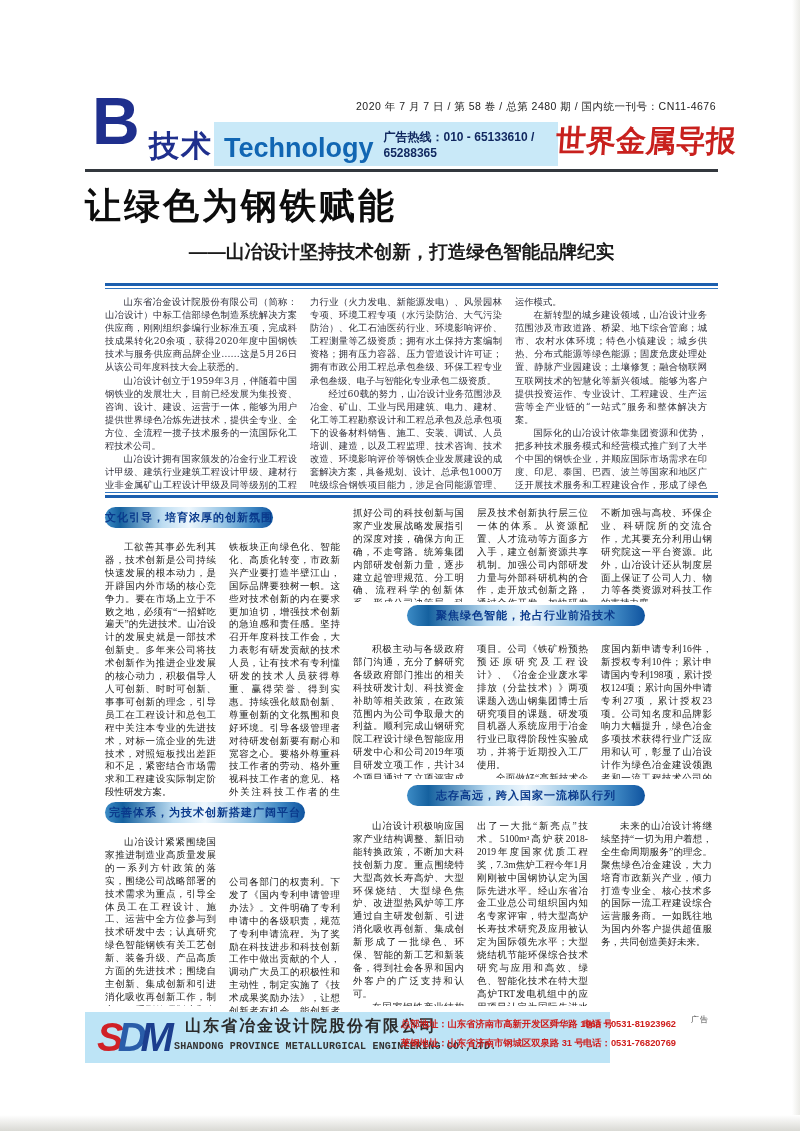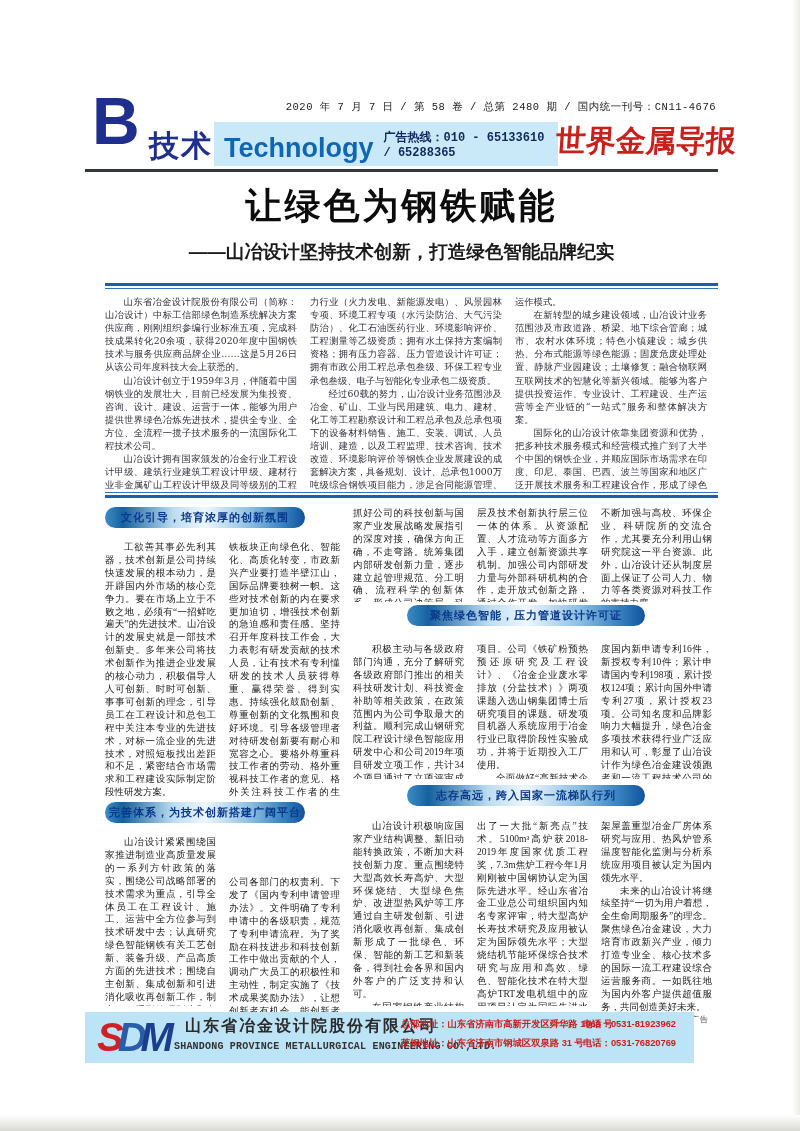--- a/index.html
+++ b/index.html
@@ -13,31 +13,31 @@
 
   
   .edition-letter { position:absolute; left:92px; top:88px; font-family:"Liberation Sans",sans-serif;
           font-weight:900; font-size:66px; line-height:66px; color:#1f2f8d; }
   .edition-name { position:absolute; left:149px; top:126px; font-family:"Liberation Sans",sans-serif;
           font-weight:900; font-size:30px; color:#1f2f8d; letter-spacing:2px; }
   .tech-bar { position:absolute; left:214px; top:122px; width:344px; height:44px; background:#c9e9f8;
           display:flex; align-items:center; }
   .tech-logo { font-family:"Liberation Sans",sans-serif; font-weight:900; font-size:27px;
           color:#1166b3; margin-left:10px; letter-spacing:0px;margin-top:9px; }
-  .ad-hotline { font-family:Liberation Mono, monospace; font-weight:700; font-size:12px;
+  .ad-hotline { font-family:Liberation Sans, sans-serif; font-weight:700; font-size:12px;
           color:#10275f; margin-left:10px; }
   .issue-line { position:absolute; right:84px; top:100px; font-size:10.5px; color:#1c1c1c;
-          font-family:Liberation Mono, monospace; letter-spacing:0.5px; }
+          font-family:Liberation Sans, sans-serif; letter-spacing:0.5px; }
   .paper-title { position:absolute; left:556px; top:121px; width:162px; text-align:center;
           font-family:"DejaVu Serif",serif; font-weight:900; font-size:30px; color:#c8201d;
           transform:skewX(-4deg); letter-spacing:0px; white-space:nowrap; }
   .masthead-rule { position:absolute; left:85px; top:169px; width:633px; height:3px; background:#33383e; }
 
   
-  .article-title { position:absolute; left:85px; top:182px; width:633px; text-align:center;
+  .article-title { position:absolute; left:85px; top:182px; width:633px; 
           font-family:"Liberation Serif",serif; font-weight:700; font-size:36px; color:#0c0c0c;
           letter-spacing:3px; }
   .article-subtitle { position:absolute; left:85px; top:239px; width:633px; text-align:center;
           font-family:"Liberation Sans",sans-serif; font-weight:700; font-size:18.5px; color:#1b1b1b; }
 
   
   .dbl-rule { position:absolute; left:105px; width:613px; }
   .dbl-rule .thick { height:3px; background:#1c5fae; }
   .dbl-rule .thin  { height:1px; background:#2f74c0; margin-top:2px; }
   .dbl-rule.flip .thin { margin-top:0; margin-bottom:2px; }
@@ -50,21 +50,21 @@
   .seg { position:absolute; width:111px; font-size:9.5px; line-height:12.9px; color:#1b1b1b;
           text-align:justify; overflow:hidden; font-family:"Liberation Serif",serif; }
   .seg p.ind { text-indent:2em; }
 
   .section-bar { position:absolute; height:21px; border-radius:11px; text-align:center;
           line-height:21px; font-family:"Liberation Sans",sans-serif; font-weight:700;
           font-size:11px; color:#0a3a8c; letter-spacing:1px;
           background:linear-gradient(90deg,#3d8cc6 0%,#15619f 9%,#bcdcf1 34%,#eef7fd 50%,#8fc0e2 72%,#3d86c2 88%,#0f539f 100%); }
 
   
-  .footer-bar { position:absolute; left:85px; top:1012px; width:609px; height:51px; background:#bde4f6; }
+  .footer-bar { position:absolute; left:85px; top:1012px; width:525px; height:51px; background:#bde4f6; }
   .sdm-logo { position:absolute; left:12px; top:5px; font-family:"Liberation Sans",sans-serif;
           font-style:italic; font-weight:900; font-size:40px; line-height:40px; letter-spacing:-6px; }
   .sdm-logo .s { color:#d02026; } .sdm-logo .d { color:#2a5da9; } .sdm-logo .m { color:#1c3e8e; }
   .company-cn { position:absolute; left:88px; top:4px; font-family:"Liberation Sans",sans-serif;
           font-weight:700; font-size:16px; color:#2b2b2b; letter-spacing:2px; white-space:nowrap;margin-left:12px; }
   .company-en { position:absolute; left:89px; top:29px; font-family:Liberation Mono, monospace;
           font-weight:700; font-size:10px; color:#333333; letter-spacing:0.2px; white-space:nowrap; }
   .contact { position:absolute; left:316px; top:6px; width:300px; font-family:"Liberation Sans",sans-serif;
           font-weight:700; font-size:9.3px; color:#cf1d1c; }
   .contact-row { display:flex; margin-bottom:6px; white-space:nowrap; }
@@ -110,22 +110,22 @@
     <p>运作模式。</p>
     <p class="ind">在新转型的城乡建设领域，山冶设计业务范围涉及市政道路、桥梁、地下综合管廊；城市、农村水体环境；特色小镇建设；城乡供热、分布式能源等绿色能源；固废危废处理处置、静脉产业园建设；土壤修复；融合物联网互联网技术的智慧化等新兴领域。能够为客户提供投资运作、专业设计、工程建设、生产运营等全产业链的“一站式”服务和整体解决方案。</p>
     <p class="ind">国际化的山冶设计依靠集团资源和优势，把多种技术服务模式和经营模式推广到了大半个中国的钢铁企业，并顺应国际市场需求在印度、印尼、泰国、巴西、波兰等国家和地区广泛开展技术服务和工程建设合作，形成了绿色高效的工程建设品牌和全方位的经营运作模式。</p>
   </div>
 
   <div class="dbl-rule flip" style="top:492px;">
     <div class="thin"></div>
       <div class="thick"></div>
   </div>
 
-  <div class="section-bar" style="left:105px; top:507px; width:200px;">文化引导，培育浓厚的创新氛围</div>
-  <div class="section-bar" style="left:407px; top:605px; width:238px;">聚焦绿色智能，压力管道设计许可证</div>
+  <div class="section-bar" style="left:105px; top:507px; width:168px;">文化引导，培育浓厚的创新氛围</div>
+  <div class="section-bar" style="left:407px; top:605px; width:238px;">聚焦绿色智能，抢占行业前沿技术</div>
   <div class="section-bar" style="left:407px; top:785px; width:238px;">志存高远，跨入国家一流梯队行列</div>
   <div class="section-bar" style="left:105px; top:802px; width:200px;">完善体系，为技术创新搭建广阔平台</div>
 
   <div class="seg" style="left:105px; top:541px; height:256px;">
     <p class="ind">工欲善其事必先利其器，技术创新是公司持续快速发展的根本动力，是开辟国内外市场的核心竞争力。要在市场上立于不败之地，必须有“一招鲜吃遍天”的先进技术。山冶设计的发展史就是一部技术创新史。多年来公司将技术创新作为推进企业发展的核心动力，积极倡导人人可创新、时时可创新、事事可创新的理念，引导员工在工程设计和总包工程中关注本专业的先进技术，对标一流企业的先进技术，对照短板找出差距和不足，紧密结合市场需求和工程建设实际制定阶段性研发方案。</p>
 
   </div>
   <div class="seg" style="left:229px; top:541px; height:256px;">
     <p>铁板块正向绿色化、智能化、高质化转变，市政新兴产业要打造半壁江山，国际品牌要独树一帜。这些对技术创新的内在要求更加迫切，增强技术创新的急迫感和责任感。坚持召开年度科技工作会，大力表彰有研发贡献的技术人员，让有技术有专利懂研发的技术人员获得尊重、赢得荣誉、得到实惠。持续强化鼓励创新、尊重创新的文化氛围和良好环境。引导各级管理者对待研发创新要有耐心和宽容之心。要格外尊重科技工作者的劳动、格外重视科技工作者的意见、格外关注科技工作者的生活，在全公司形成尊重劳动、尊重知识、尊重创造、尊重人才的良好文化氛围。</p>
   </div>
@@ -158,21 +158,20 @@
     <p class="ind">山冶设计坚持顶层设计，</p>
   </div>
   <div class="seg" style="left:353px; top:820px; height:186px;">
     <p class="ind">山冶设计积极响应国家产业结构调整、新旧动能转换政策，不断加大科技创新力度。重点围绕特大型高效长寿高炉、大型环保烧结、大型绿色焦炉、改进型热风炉等工序通过自主研发创新、引进消化吸收再创新、集成创新形成了一批绿色、环保、智能的新工艺和新装备，得到社会各界和国内外客户的广泛支持和认可。</p>
     <p class="ind">在国家钢铁产业结构调整重点项目——山钢日照钢铁精品基地项目建设中涌现</p>
   </div>
   <div class="seg" style="left:477px; top:820px; height:186px;">
     <p>出了一大批“新亮点”技术。5100m³高炉获2018-2019年度国家优质工程奖，7.3m焦炉工程今年1月刚刚被中国钢协认定为国际先进水平。经山东省冶金工业总公司组织国内知名专家评审，特大型高炉长寿技术研究及应用被认定为国际领先水平；大型烧结机节能环保综合技术研究与应用和高效、绿色、智能化技术在特大型高炉TRT发电机组中的应用项目认定为国际先进水平，钢管混凝土格构柱＋主次桁</p>
   </div>
   <div class="seg" style="left:601px; top:820px; height:192px;">
-    <p>架屋盖重型冶金厂房体系研究与应用、热风炉管系温度智能化监测与分析系统应用项目被认定为国内领先水平。</p>
     <p class="ind">未来的山冶设计将继续坚持“一切为用户着想，全生命周期服务”的理念。聚焦绿色冶金建设，大力培育市政新兴产业，倾力打造专业全、核心技术多的国际一流工程建设综合运营服务商。一如既往地为国内外客户提供超值服务，共同创造美好未来。</p>
 
   </div>
 
   <div class="ad-label">广告</div>
   <div class="footer-bar">
     <div class="sdm-logo"><span class="s">S</span><span class="d">D</span><span class="m">M</span></div>
     <div class="company-cn">山东省冶金设计院股份有限公司</div>
     <div class="company-en">SHANDONG PROVINCE METALLURGICAL ENGINEERING CO.,LTD.</div>
     <div class="contact">

